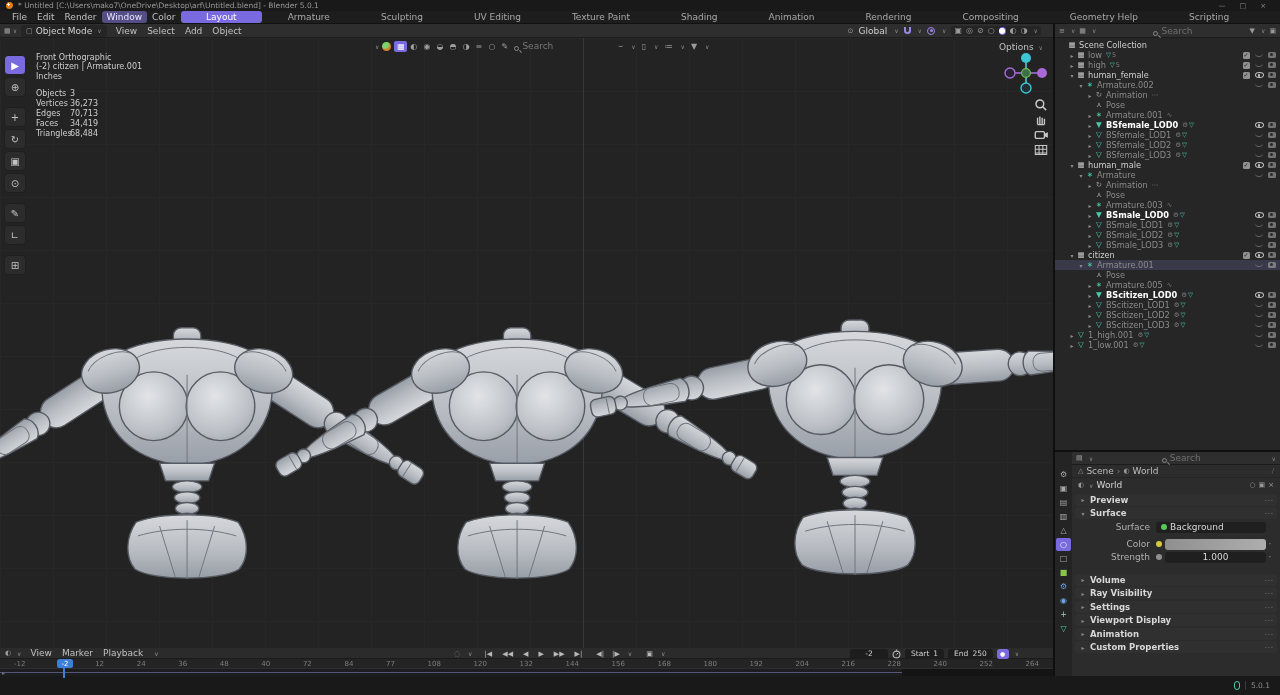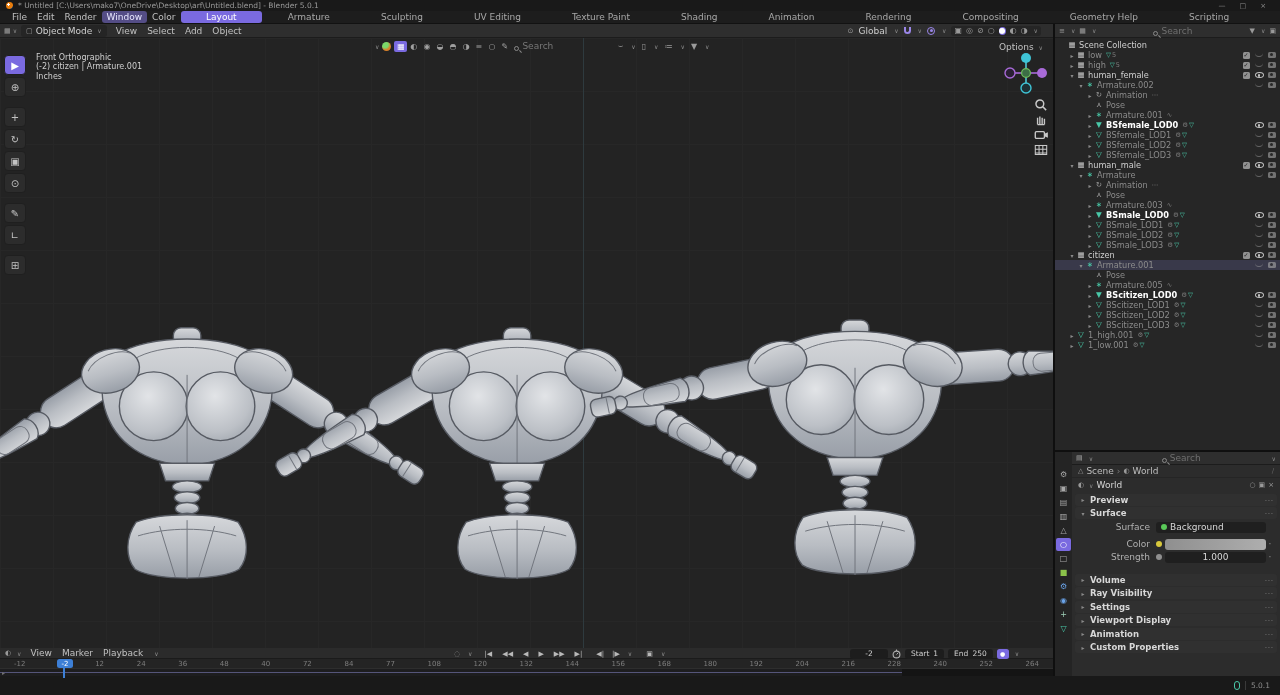--- a/index.html
+++ b/index.html
@@ -281,20 +281,32 @@
       <div class="vtool">⊙</div>
       <div class="vtool gap">✎</div>
       <div class="vtool">∟</div>
       <div class="vtool gap">⊞</div>
     </div>
 
   <div id="vp-overlay">
     <div>Front Orthographic</div>
     <div>(-2) citizen | Armature.001</div>
     <div>Inches</div>
+    <div id="vp-stats">
+        <span>Objects</span>
+        <span>3</span>
+        <span>Vertices</span>
+        <span>36,273</span>
+        <span>Edges</span>
+        <span>70,713</span>
+        <span>Faces</span>
+        <span>34,419</span>
+        <span>Triangles</span>
+        <span>68,484</span>
+      </div>
   </div>
 
   <svg id="nav-gizmo" class="abs" width="46" height="46" viewBox="0 0 46 46">
     <line x1="23" y1="10" x2="23" y2="36" stroke="#4ec6d4" stroke-width="1.6"></line>
     <line x1="10" y1="23" x2="36" y2="23" stroke="#a86ad8" stroke-width="1.6"></line>
     <circle cx="23" cy="8" r="5" fill="#3fc4d6"></circle>
     <circle cx="23" cy="38" r="5" fill="#1e3034" stroke="#3fc4d6" stroke-width="1.4"></circle>
     <circle cx="7" cy="23" r="5" fill="#2a2034" stroke="#a86ad8" stroke-width="1.4"></circle>
     <circle cx="39" cy="23" r="5" fill="#a86ad8"></circle>
     <circle cx="23" cy="23" r="4.4" fill="#3d6e46" stroke="#6fbf5f" stroke-width="1.2"></circle>

